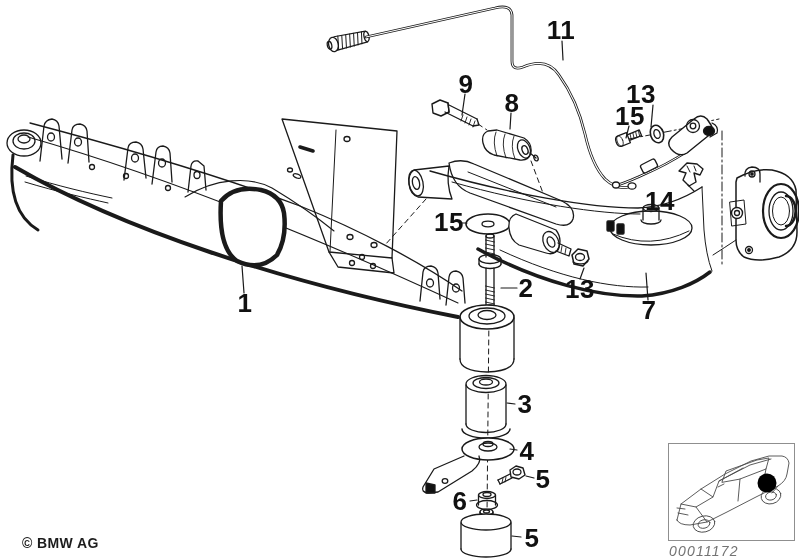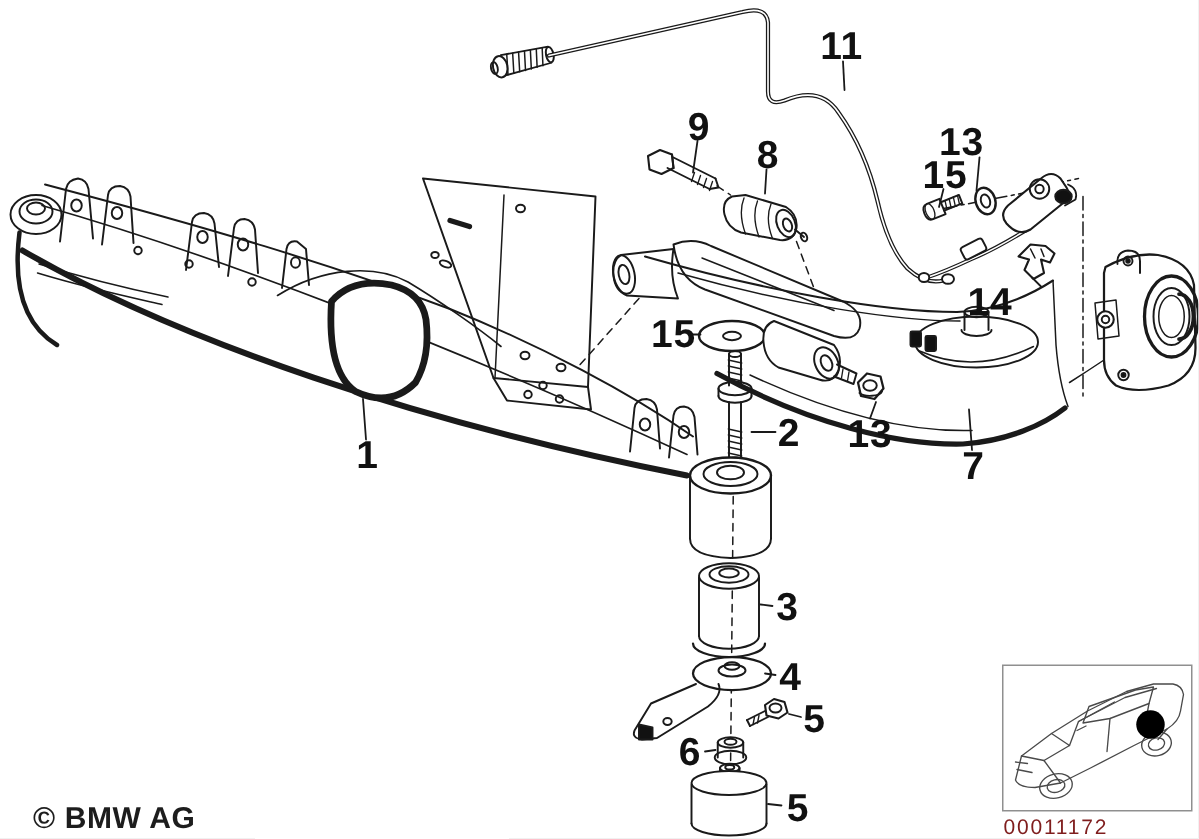--- a/index.html
+++ b/index.html
@@ -13,30 +13,31 @@
     position:relative;width:799px;height:559px;background:var(--background);
     font-family:"Liberation Sans",sans-serif;overflow:hidden;
   }
   .stage svg.art{position:absolute;left:0;top:0;}
   .callout{
     position:absolute;transform:translate(-50%,-50%);
     font-weight:bold;font-size:26px;line-height:1;color:#111;
     letter-spacing:0.5px;cursor:default;user-select:none;
   }
   .copyright{
-    position:absolute;left:22px;top:535px;font-size:20px;font-weight:600;
+    position:absolute;left:22px;top:535px;font-size:14px;font-weight:600;
     color:#1d1d1d;letter-spacing:0.4px;
   }
   .thumb{
     position:absolute;left:668px;top:443px;width:127px;height:98px;
     border:1px solid var(--thumbnail-border);box-sizing:border-box;background:#fff;
   }
   .diagram-number{
-    position:absolute;left:669px;top:543px;font-size:14px;color:#7f1d1d;
+    position:absolute;left:669px;top:543px;font-size:14px;color:#737373;
     letter-spacing:1.2px;
+    font-style:italic;
   }
   .art path,.art ellipse,.art circle,.art line,.art polygon,.art rect{
     vector-effect:non-scaling-stroke;
   }
 </style>
 </head>
 <body>
 
 <div class="stage">
 

